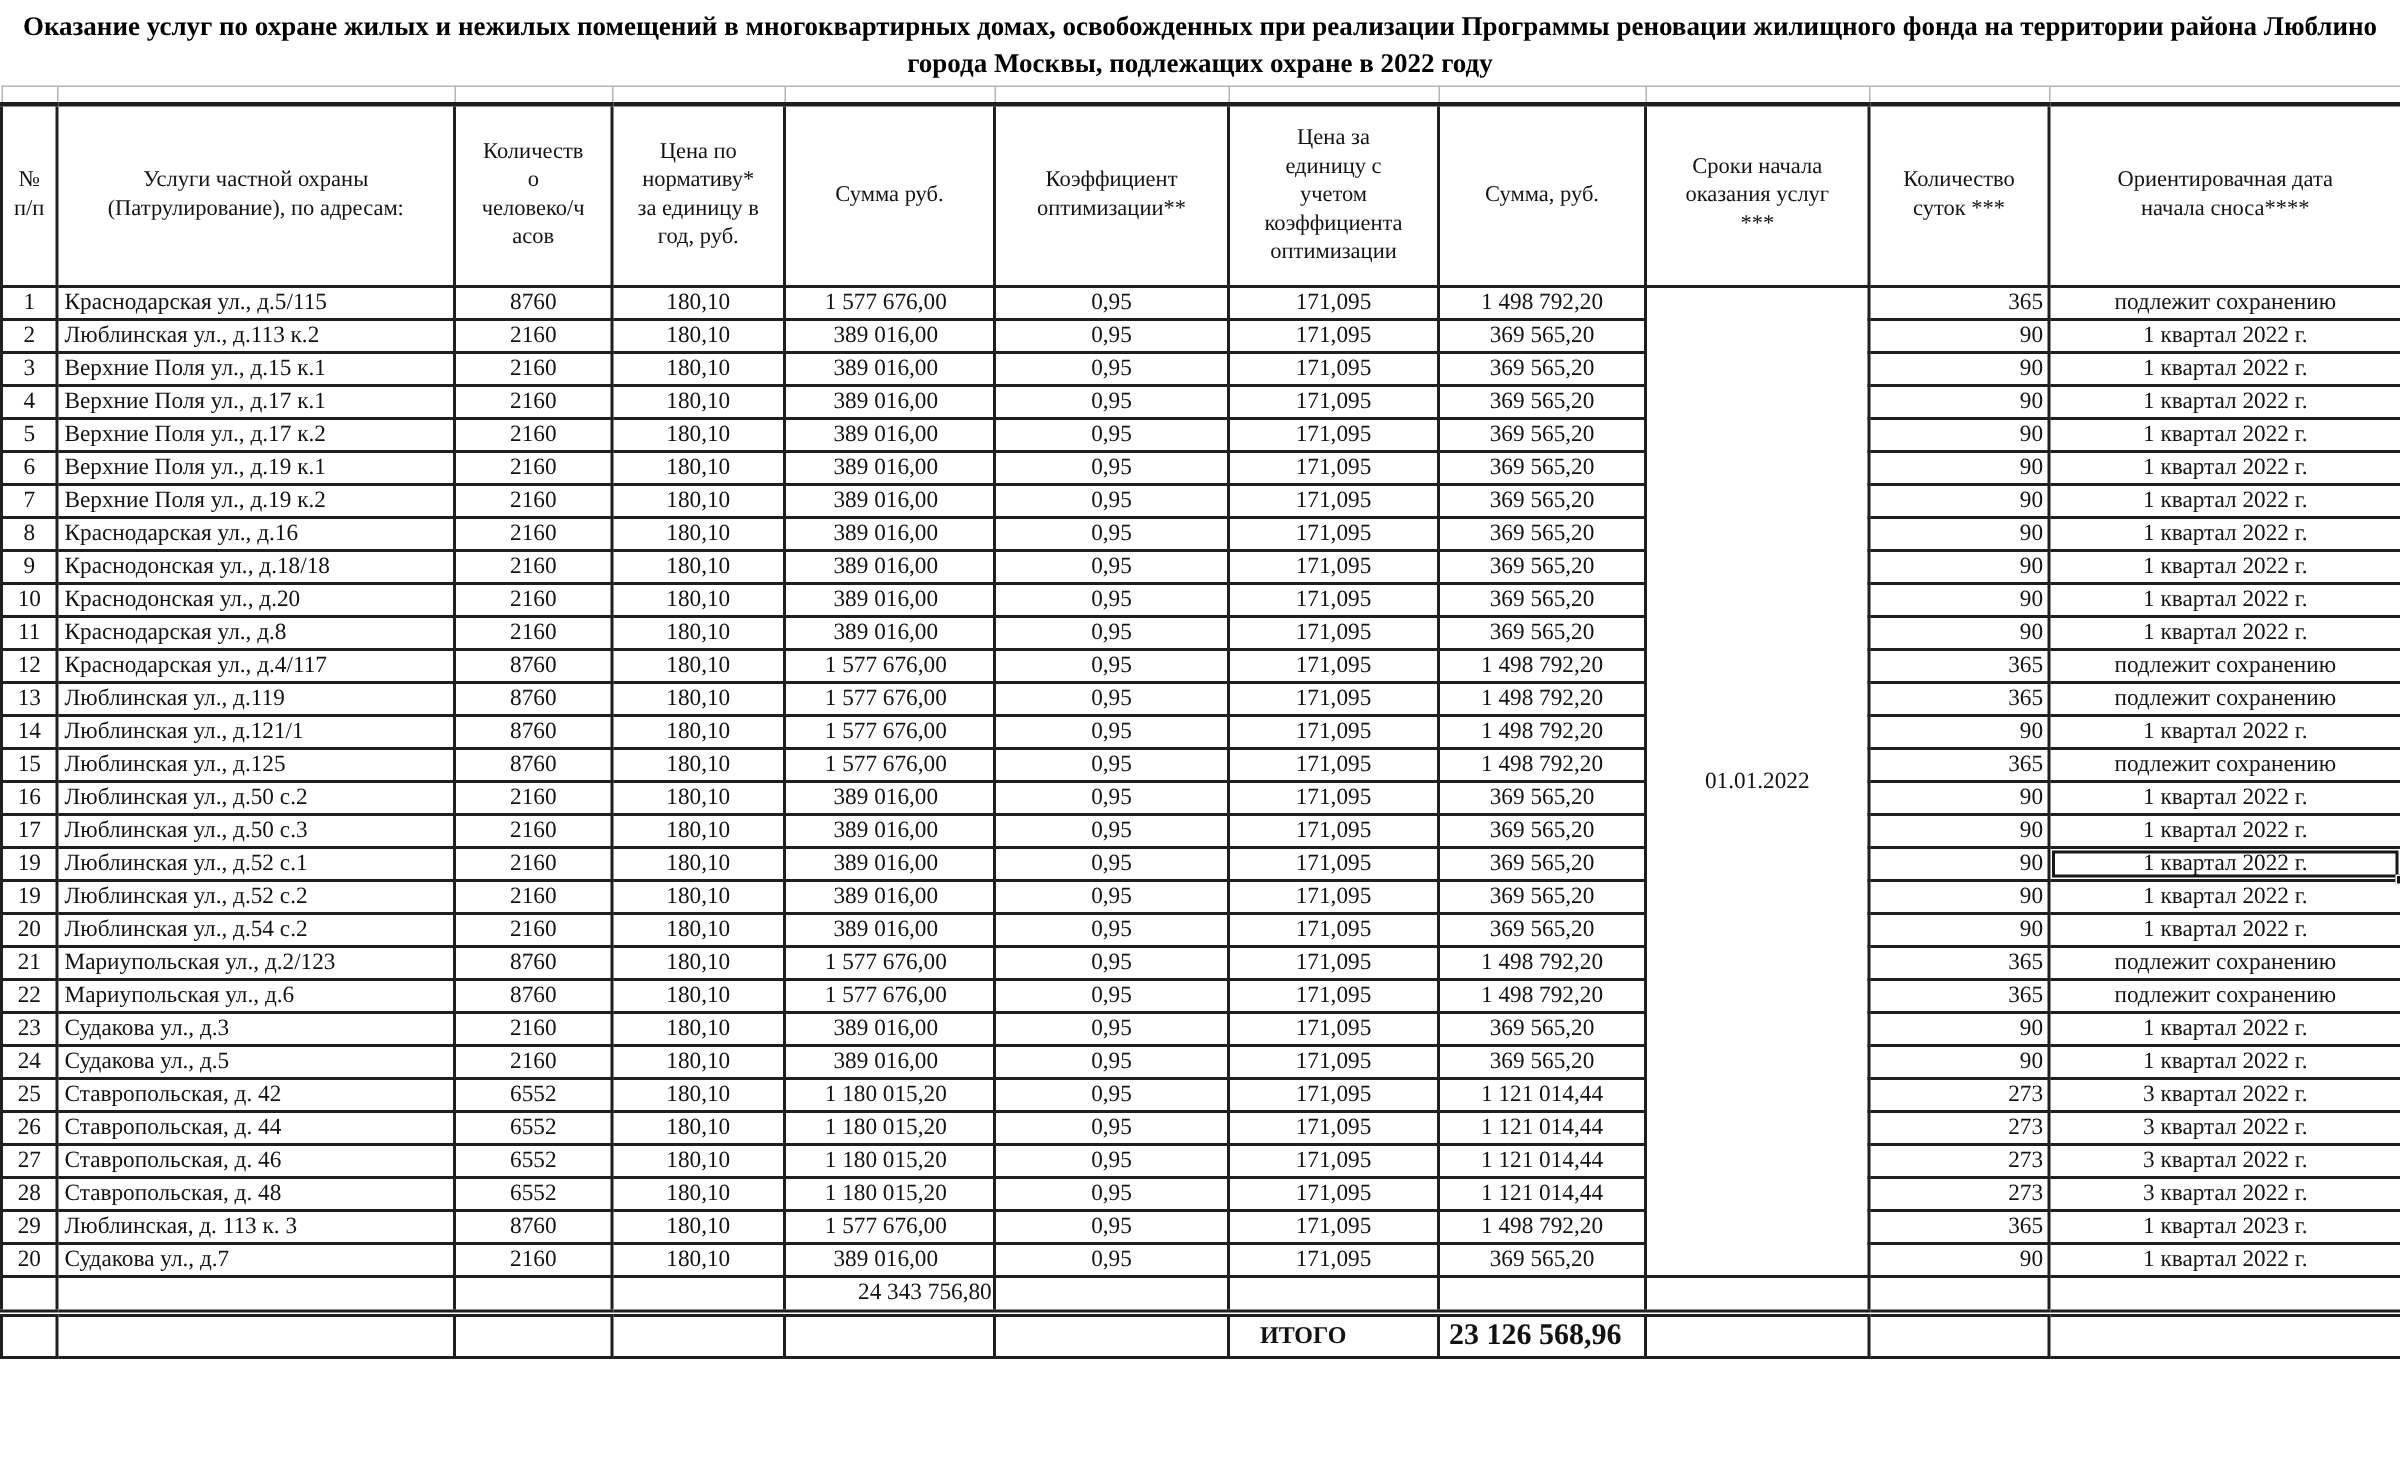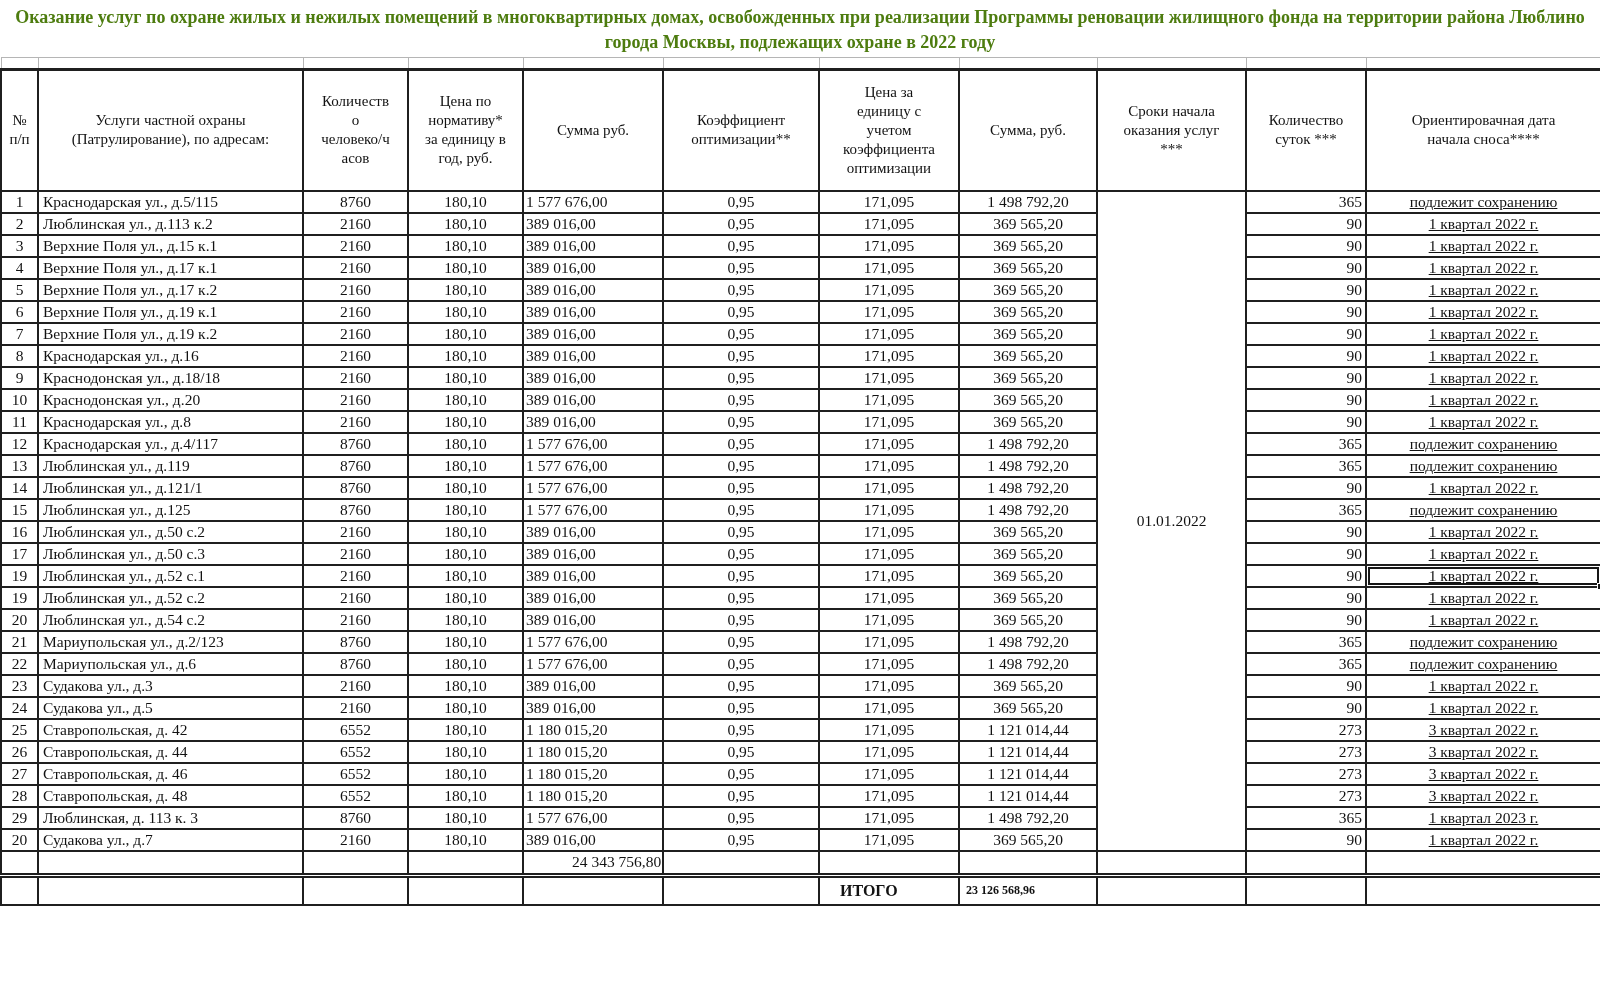--- a/index.html
+++ b/index.html
@@ -5,21 +5,21 @@
   * { box-sizing: border-box; }
   html, body { margin: 0; padding: 0; background: #ffffff; }
   .page {
     width: 1600px; height: 985px; position: relative; overflow: hidden;
     background: #ffffff; color: #111;
     font-family: "Liberation Serif", "DejaVu Serif", serif;
   }
   .title {
     width: 1600px; padding: 5px 6px 2px 6px; height: 57px;
     text-align: center; font-weight: bold; font-size: 18px; line-height: 25px;
-    color: #4d7c0f;
+    color: #000000;
   }
   table.sheet {
     border-collapse: collapse; table-layout: fixed; width: 1600px;
     font-size: 15.5px;
   }
   td, th {
     border: 2px solid #1f1f1f; padding: 0 2px; overflow: hidden;
     white-space: nowrap; color: #121212; font-weight: normal;
   }
   
@@ -29,29 +29,29 @@
   tr.header th {
     height: 121px; border-top: 3px solid #1f1f1f;
     white-space: pre-line; vertical-align: middle; text-align: center;
     font-size: 15px; line-height: 19px;
   }
   tbody td { height: 22px; vertical-align: middle; }
   
   .c0 { text-align: center; }
   .c1 { text-align: left; padding-left: 4px; }
   .c2, .c3, .c5, .c6 { text-align: center; }
-  .c4 { text-align: left; padding-right: 7px; }
+  .c4 { text-align: center; padding-right: 7px; }
   .c7 { text-align: center; }
   .c8 { text-align: center; vertical-align: middle; }
   .c9 { text-align: right; padding-right: 3px; margin-left: 12px; }
-  .c10 { text-align: center; text-decoration: underline; }
+  .c10 { text-align: center; }
   tr.subtotal td { height: 25px; padding-left: 48px; }
   tr.total td { height: 29px; border-top: 5px double #1f1f1f; }
   tr.total .c6 { font-weight: bold; text-align: left; padding-left: 20px; font-size: 16px; }
-  tr.total .c7 { font-weight: bold; text-align: left; padding-left: 6px; font-size: 12px; }
+  tr.total .c7 { font-weight: bold; text-align: left; padding-left: 6px; font-size: 20px; }
   
   td.selected { position: relative; overflow: visible; }
   td.selected::after {
     content: ""; position: absolute; inset: 1px;
     border: 2px solid #161616; pointer-events: none; z-index: 2;
   }
   .sel-handle {
     position: absolute; width: 7px; height: 7px; background: #161616;
     border: 1px solid #ffffff; right: -4px; bottom: -4px; z-index: 3;
   }

